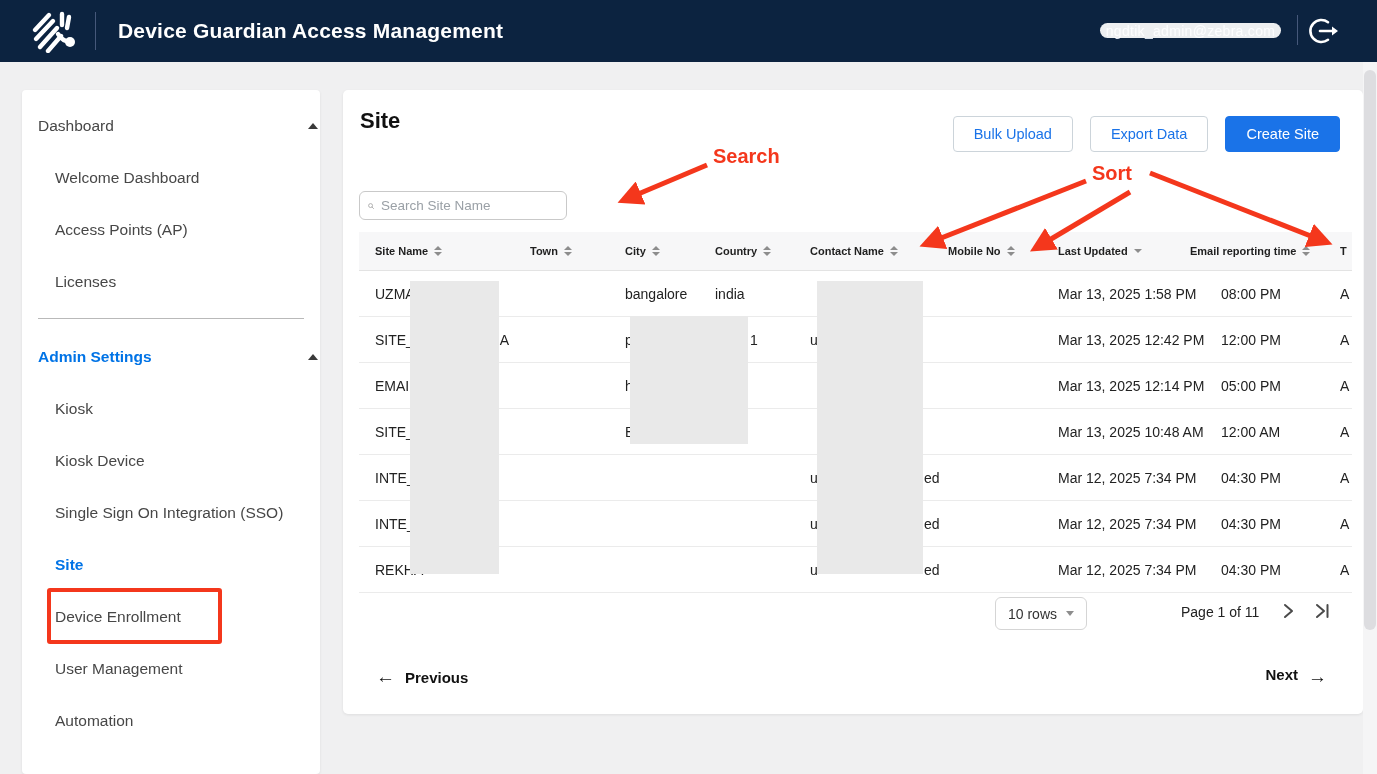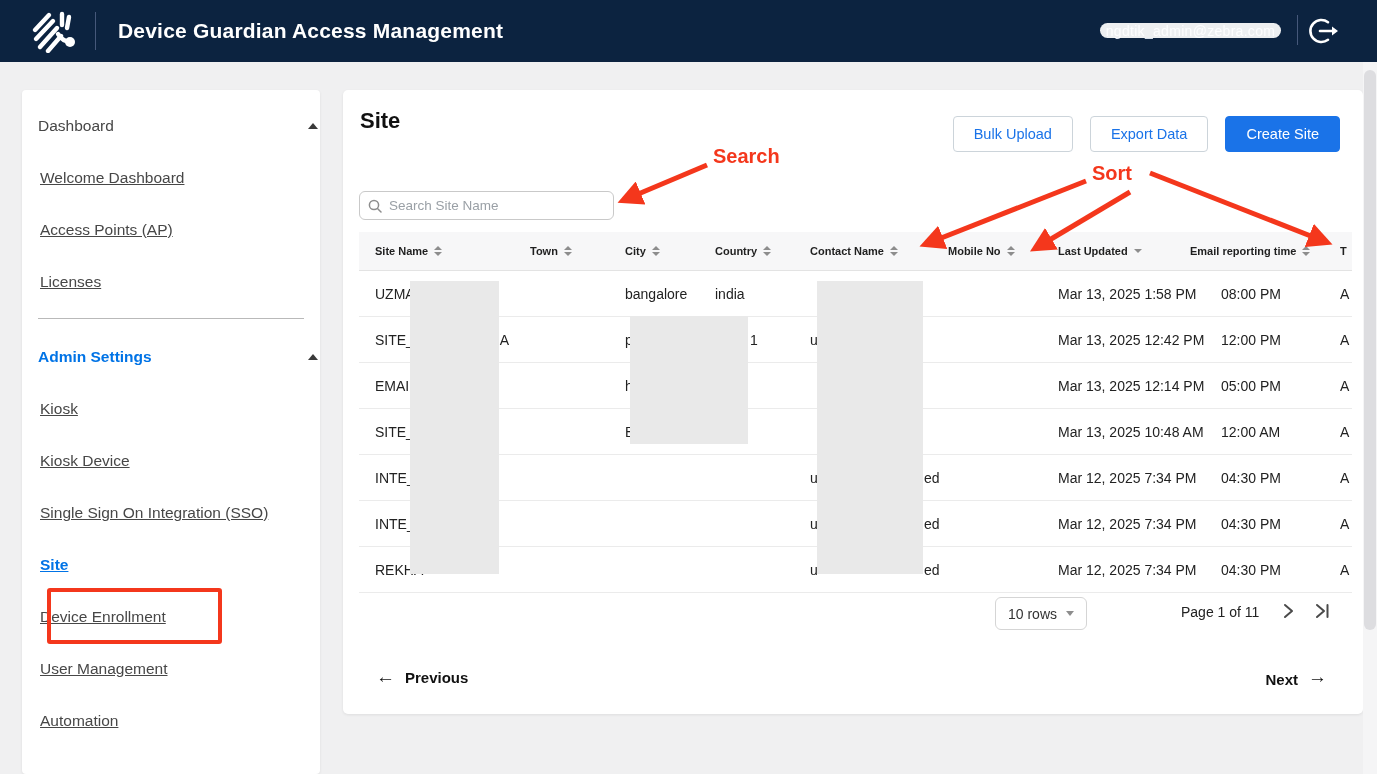--- a/index.html
+++ b/index.html
@@ -37,21 +37,21 @@
   .sidebar {
     position:absolute; left:22px; top:90px; width:298px; height:684px;
     background:#ffffff; border-radius:4px; box-shadow:0 1px 3px rgba(0,0,0,.08);
     padding-top:10px; overflow:hidden;
   }
   .nav-item {
     height:52px; display:flex; align-items:center;
     font-size:15.5px; color:#474747; cursor:pointer;
   }
   .nav-group { padding-left:16px; padding-right:2px; }
-  .nav-sub   { padding-left:18px;text-decoration:underline; }
+  .nav-sub   { padding-left:33px; }
   .nav-blue  { color:#0073e6; font-weight:bold; }
   .caret-up  {
     margin-left:auto; width:0; height:0;
     border-left:5px solid transparent; border-right:5px solid transparent;
     border-bottom:6px solid #3a3a3a;
   }
   .side-divider { height:1px; background:#b9b9b9; margin:10px 16px 12px 16px; }
 
   
   .site-red-box {
@@ -69,21 +69,21 @@
   .toolbar { position:absolute; right:23px; top:26px; display:flex; gap:17px; }
   .btn {
     height:36px; padding:0 20px; border-radius:4px; font-size:14.5px;
     display:flex; align-items:center; justify-content:center; cursor:pointer;
     font-family:"Liberation Sans", sans-serif;
   }
   .btn-outline { background:#fff; border:1px solid #ccd4da; color:#1a73e8; }
   .btn-primary { background:#1a73e8; border:1px solid #1a73e8; color:#fff; }
 
   .search-box {
-    position:absolute; left:16px; top:101px; width:255px; height:29px;
+    position:absolute; left:16px; top:101px; width:208px; height:29px;
     border:1px solid #c9c9c9; border-radius:6px; background:#fff;
     display:flex; align-items:center; padding:0 8px;
   }
   .search-box input {
     border:none; outline:none; flex:1; font-size:13.5px; color:#333;
     margin-left:7px; font-family:"Liberation Sans", sans-serif; background:transparent;
   }
   .search-box input::placeholder { color:#9aa0a6; }
 
   
@@ -128,21 +128,21 @@
   }
   .select-caret { width:0; height:0; border-left:4px solid transparent; border-right:4px solid transparent; border-top:5px solid #8d8d8d; }
   .page-info { position:absolute; left:838px; top:514px; font-size:14px; color:#222; }
   .pg-btn { position:absolute; top:508px; width:26px; height:26px; cursor:pointer; display:flex; align-items:center; justify-content:center; }
   .pg-next { left:932px; }
   .pg-last { left:966px; }
 
   
   .footer-nav { position:absolute; left:0; right:0; top:576px; height:26px; }
   .prev-btn { position:absolute; left:33px; display:flex; align-items:center; gap:10px; font-size:15px; font-weight:bold; color:#111; cursor:pointer; }
-  .next-btn { position:absolute; right:36px; display:flex; align-items:flex-end; gap:10px; font-size:15px; font-weight:bold; color:#111; cursor:pointer; }
+  .next-btn { position:absolute; right:36px; display:flex; align-items:flex-start; gap:10px; font-size:15px; font-weight:bold; color:#111; cursor:pointer; }
   .arrow-glyph { font-size:19px; font-weight:normal; }
 
   
   .annot-label { position:absolute; color:#f4371c; font-weight:bold; font-size:20px; z-index:20; }
   .annot-search { left:713px; top:145px; }
   .annot-sort { left:1092px; top:162px; }
   .annot-arrows { position:absolute; left:0; top:0; width:1377px; height:774px; pointer-events:none; z-index:19; }
 
   
   .page-scrollbar { position:absolute; right:0; top:62px; width:14px; height:712px; background:#f5f5f6; }

